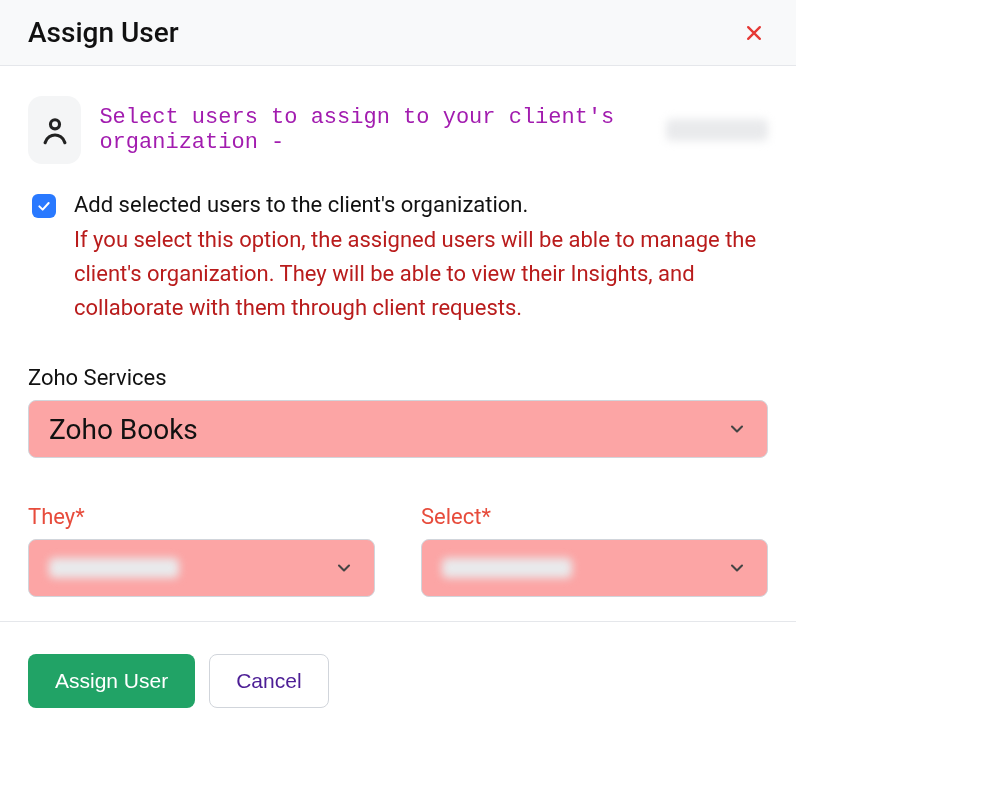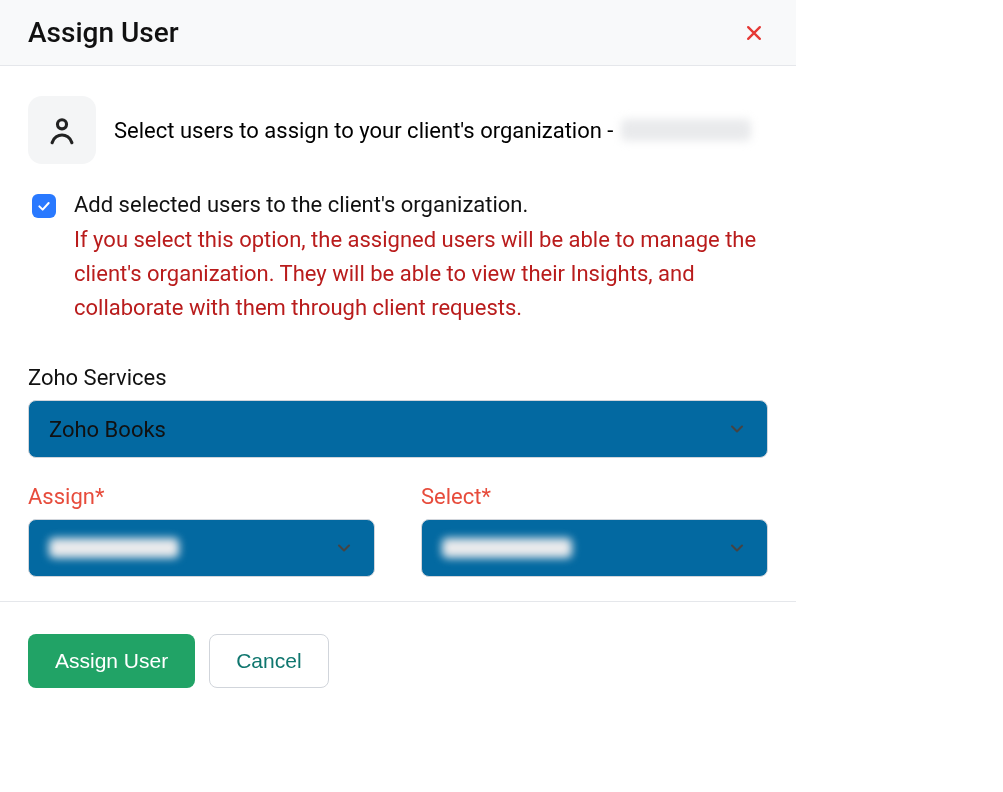--- a/index.html
+++ b/index.html
@@ -51,24 +51,25 @@
     height: 68px;
     border-radius: 14px;
     background: #f4f5f6;
     display: flex;
     align-items: center;
     justify-content: center;
   }
   .person-icon-box svg { width: 34px; height: 34px; stroke: #222; fill: none; stroke-width: 2.2; }
   .intro-text {
     font-size: 22px;
-    color: #000000;
+    color: #a21caf;
     display: flex;
     align-items: center;
     gap: 8px;
+    font-family: Liberation Mono, monospace;
   }
   .blur-chip {
     display: inline-block;
     background: #e9eaec;
     border-radius: 5px;
     filter: blur(4px);
     height: 22px;
   }
   .blur-chip.w1 { width: 130px; }
   .blur-chip.w2 { width: 130px; height: 20px; }
@@ -97,35 +98,35 @@
     font-size: 22px;
     color: #111;
     margin-bottom: 6px;
   }
   .checkbox-help {
     font-size: 22px;
     color: #b91c1c;
     line-height: 1.55;
     max-width: 870px;
   }
-  .field-group { margin-bottom: 26px; }
+  .field-group { margin-bottom: 46px; }
   .field-label {
     font-size: 22px;
     color: #111;
     margin-bottom: 10px;
   }
   .field-label.error { color: #e74c3c; }
   .select {
     width: 100%;
     border: 1px solid #d1d5db;
     border-radius: 8px;
     padding: 10px 20px;
-    font-size: 22px;
-    color: #111;
-    background: #0369a1;
+    font-size: 28px;
+    color: #111;
+    background: #fca5a5;
     display: flex;
     align-items: center;
     justify-content: space-between;
     cursor: pointer;
     min-height: 58px;
   }
   .chevron-down { color: #444; display: inline-flex; }
   .chevron-down svg { width: 20px; height: 20px; stroke: currentColor; fill: none; stroke-width: 2.5; }
   .two-col {
     display: flex;
@@ -145,21 +146,21 @@
     cursor: pointer;
     border: 1px solid transparent;
     font-weight: 500;
   }
   .btn-primary {
     background: #21a366;
     color: #fff;
   }
   .btn-secondary {
     background: #fff;
-    color: #0f766e;
+    color: #4c1d95;
     border: 1px solid #d1d5db;
   }
 </style>
 </head>
 <body>
 
 <div class="modal">
 
   <div class="modal-header">
     <div class="modal-title">Assign User</div>
@@ -204,21 +205,21 @@
         <span class="chevron-down">
           <svg viewBox="0 0 24 24">
               <path d="M6 9 L12 15 L18 9" stroke-linecap="round" stroke-linejoin="round"></path>
             </svg>
         </span>
       </div>
     </div>
 
     <div class="two-col">
       <div class="col">
-        <div class="field-label error">Assign*</div>
+        <div class="field-label error">They*</div>
         <div class="select">
           <span class="blur-chip w2"></span>
           <span class="chevron-down">
             <svg viewBox="0 0 24 24">
                 <path d="M6 9 L12 15 L18 9" stroke-linecap="round" stroke-linejoin="round"></path>
               </svg>
           </span>
         </div>
       </div>
       <div class="col">

